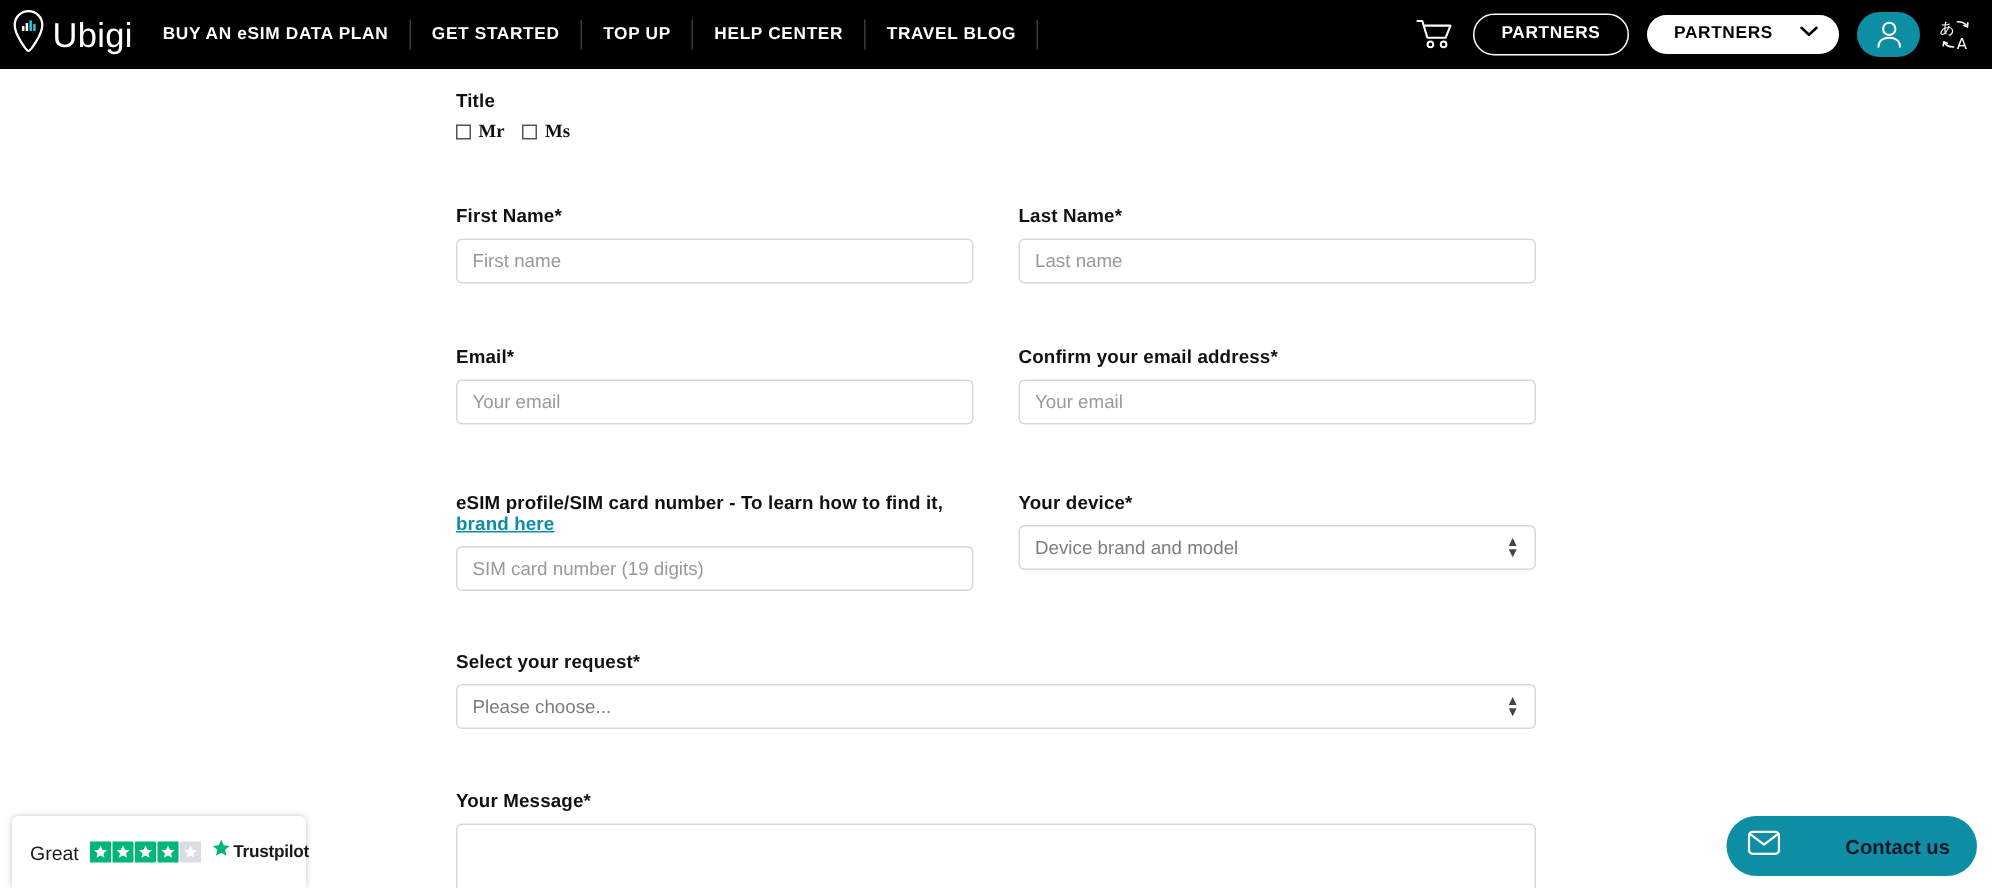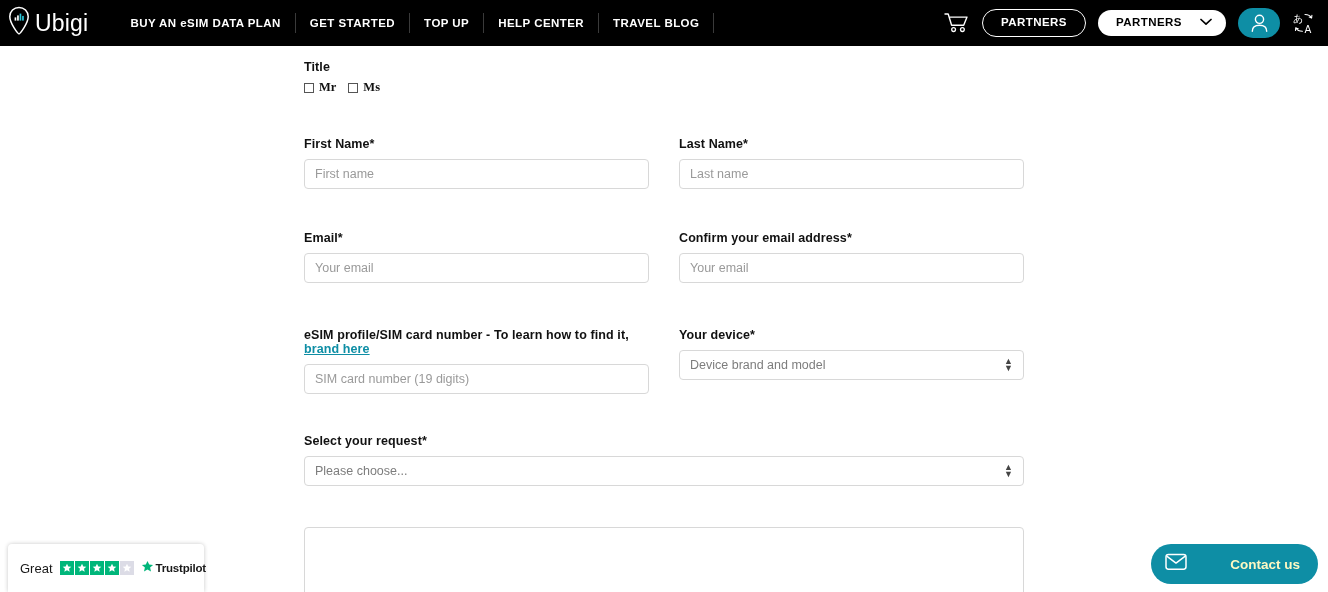--- a/index.html
+++ b/index.html
@@ -13,21 +13,21 @@
   }
 
   
   .navbar {
     height:46px; width:100%;
     background:#000000;
     display:flex; align-items:center;
     padding:0 10px 0 8px;
     position:relative;
   }
-  .logo-wrap { display:flex; align-items:center; gap:5px; margin-right:32px; }
+  .logo-wrap { display:flex; align-items:center; gap:5px; margin-right:10px; }
   .logo-text { color:#ffffff; font-size:23px; letter-spacing:.2px; font-weight:400; }
   .nav-links { display:flex; align-items:center; height:46px; }
   .nav-link {
     color:#ffffff; font-size:11.5px; font-weight:700;
     letter-spacing:.45px; padding:0 14px; white-space:nowrap;
     height:20px; display:flex; align-items:center;
     border-right:1px solid #3a3a3a; cursor:pointer;
   }
   .nav-link:first-child { padding-left:10px; }
   .nav-right { margin-left:auto; display:flex; align-items:center; gap:12px; padding-right:2px; }
@@ -107,21 +107,21 @@
   .tp-brand { display:flex; align-items:center; gap:2px; }
   .tp-name { font-size:11.5px; font-weight:700; color:#191919; letter-spacing:-.2px; }
 
   
   .contact-us {
     position:absolute; right:10px; bottom:8px;
     background:#0e8ea5; border-radius:22px;
     height:40px; padding:0 18px 0 14px;
     display:flex; align-items:center; gap:9px; cursor:pointer;
   }
-  .cu-text { color:#fef9c3; font-size:13.5px; font-weight:700;margin-left:34px; }
+  .cu-text { color:#0f172a; font-size:13.5px; font-weight:700;margin-left:34px; }
 </style>
 </head>
 <body>
 
 <div class="navbar">
 
   <div class="logo-wrap">
     <span>
       <svg width="22" height="30" viewBox="0 0 22 30">
         <path d="M11 1.4C5.9 1.4 1.8 5.5 1.8 10.6c0 6.6 8 17.3 9.2 17.3s9.2-10.7 9.2-17.3C20.2 5.5 16.1 1.4 11 1.4z" fill="none" stroke="#ffffff" stroke-width="1.5"></path>
@@ -250,20 +250,21 @@
       <span class="label">Select your request*</span>
       <div class="sel">
         <span>Please choose...</span>
         <span class="arrows">▲<br>▼</span>
       </div>
     </div>
 
     <div class="block-gap" style="height:41px"></div>
 
     <div class="col full">
+      <span class="label">Your Message*</span>
       <div class="ta-wrap">
         <textarea class="msg" style=""></textarea>
         
         
       </div>
     </div>
 
   </div>
 </div>
 

